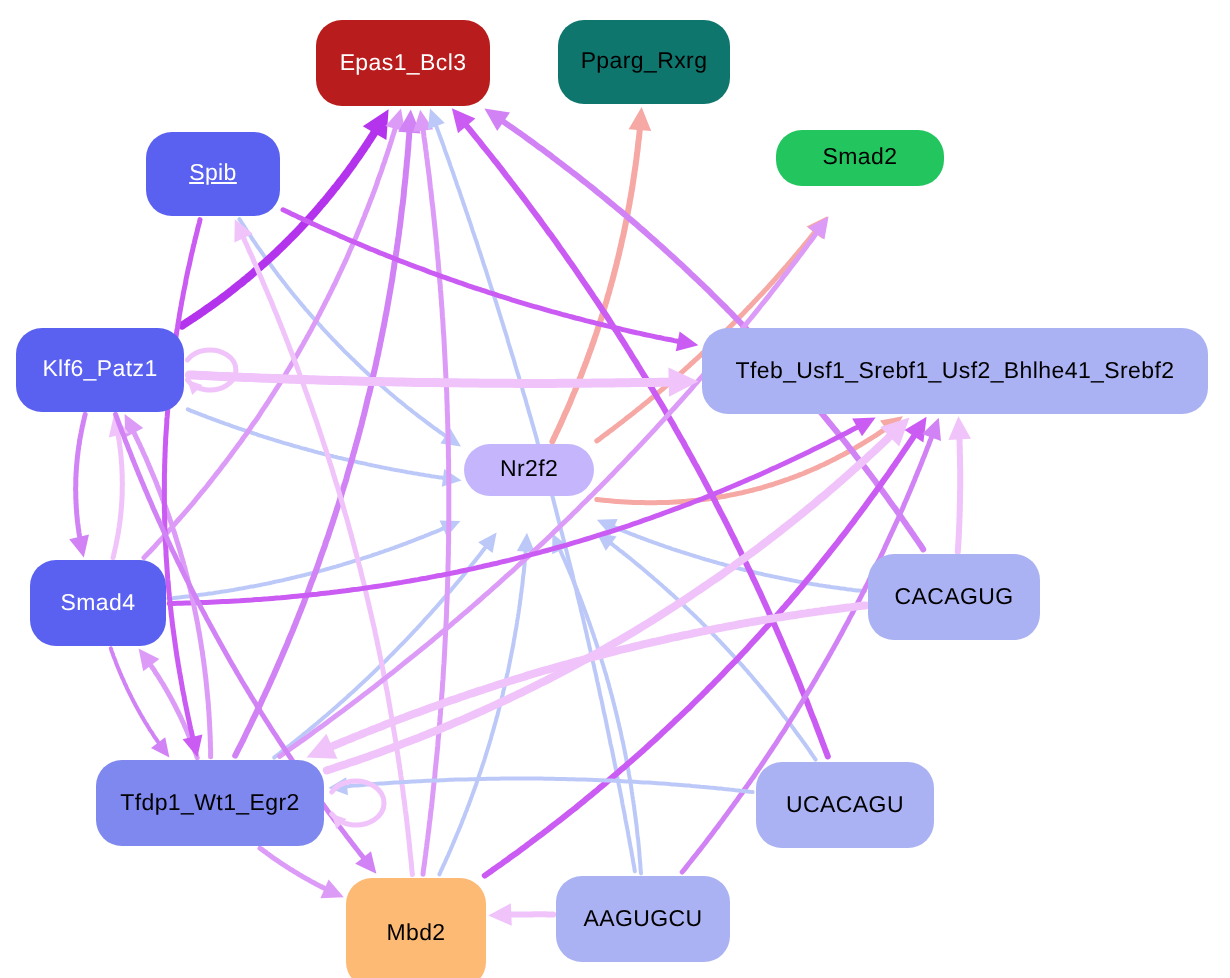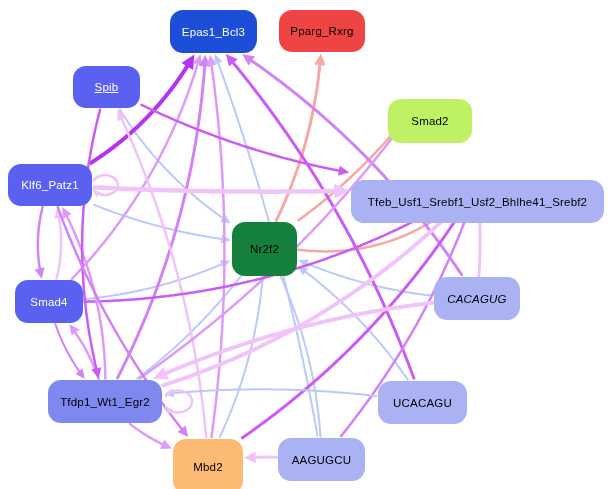--- a/index.html
+++ b/index.html
@@ -90,42 +90,42 @@
       <path d="M 130.0 424.1 L 130.4 424.4 L 130.9 424.7 L 131.3 425.0 L 131.7 425.4 L 132.2 425.7 L 132.6 426.0 L 133.1 426.3 L 133.5 426.7 L 133.9 427.0 L 134.4 427.3 L 134.8 427.6 L 135.3 427.9 L 135.7 428.2 L 136.1 428.6 L 136.6 428.9 L 137.0 429.2 L 137.5 429.5 L 137.9 429.8 L 138.4 430.1 L 138.8 430.4 L 139.3 430.7 L 139.7 431.0 L 140.1 431.3 L 140.6 431.6 L 141.0 431.9 L 141.5 432.2 L 142.0 432.5 L 142.4 432.8 L 142.9 433.1 L 143.3 433.4 L 143.8 433.7 L 144.2 434.0 L 144.7 434.3 L 145.1 434.6 L 145.6 434.8 L 146.1 435.1 L 146.5 435.4 L 147.0 435.7 L 147.4 436.0 L 147.9 436.3 L 148.4 436.5 L 148.8 436.8 L 149.3 437.1 L 149.7 437.4 L 150.2 437.6 L 150.7 437.9 L 151.1 438.2 L 151.6 438.5 L 152.1 438.7 L 152.5 439.0 L 153.0 439.3 L 153.5 439.5 L 154.0 439.8 L 154.4 440.0 L 154.9 440.3 L 155.4 440.6 L 155.8 440.8 L 156.3 441.1 L 156.8 441.3 L 157.3 441.6 L 157.7 441.9 L 158.2 442.1 L 158.7 442.4 L 159.2 442.6 L 159.7 442.9 L 160.1 443.1 L 160.6 443.3 L 161.1 443.6 L 161.6 443.8 L 162.1 444.1 L 162.6 444.3 L 163.0 444.6 L 163.5 444.8 L 164.0 445.0 L 164.5 445.3 L 165.0 445.5 L 165.5 445.7" fill="none" stroke="#dd9bf8" stroke-width="2.5" stroke-linecap="round"></path>
       <polygon points="171.9,448.6 160.2,449.1 164.3,439.8" fill="#dd9bf8"></polygon>
       <path d="M 57.8 207.2 L 58.3 208.5 L 58.8 209.9 L 59.3 211.3 L 59.8 212.7 L 60.3 214.0 L 60.8 215.4 L 61.4 216.8 L 61.9 218.1 L 62.4 219.5 L 62.9 220.9 L 63.5 222.2 L 64.0 223.6 L 64.5 224.9 L 65.1 226.3 L 65.6 227.6 L 66.1 229.0 L 66.7 230.4 L 67.2 231.7 L 67.8 233.1 L 68.3 234.4 L 68.9 235.8 L 69.4 237.1 L 70.0 238.4 L 70.5 239.8 L 71.1 241.1 L 71.7 242.5 L 72.2 243.8 L 72.8 245.2 L 73.4 246.5 L 73.9 247.8 L 74.5 249.2 L 75.1 250.5 L 75.7 251.8 L 76.2 253.2 L 76.8 254.5 L 77.4 255.8 L 78.0 257.1 L 78.6 258.5 L 79.2 259.8 L 79.8 261.1 L 80.4 262.4 L 81.0 263.8 L 81.6 265.1 L 82.2 266.4 L 82.8 267.7 L 83.4 269.0 L 84.0 270.4 L 84.6 271.7 L 85.2 273.0 L 85.8 274.3 L 86.4 275.6 L 87.1 276.9 L 87.7 278.2 L 88.3 279.5 L 88.9 280.8 L 89.6 282.1 L 90.2 283.4 L 90.8 284.7 L 91.5 286.0 L 92.1 287.3 L 92.8 288.6 L 93.4 289.9 L 94.1 291.2 L 94.7 292.5 L 95.4 293.8 L 96.0 295.1 L 96.7 296.4 L 97.3 297.6 L 98.0 298.9 L 98.6 300.2 L 99.3 301.5 L 100.0 302.8 L 100.6 304.1 L 101.3 305.3 L 102.0 306.6 L 102.7 307.9 L 103.3 309.2 L 104.0 310.4 L 104.7 311.7 L 105.4 313.0 L 106.1 314.3 L 106.8 315.5 L 107.5 316.8 L 108.2 318.1 L 108.9 319.3 L 109.6 320.6 L 110.3 321.9 L 111.0 323.1 L 111.7 324.4 L 112.4 325.6 L 113.1 326.9 L 113.8 328.1 L 114.5 329.4 L 115.2 330.6 L 115.9 331.9 L 116.7 333.2 L 117.4 334.4 L 118.1 335.6 L 118.8 336.9 L 119.6 338.1 L 120.3 339.4 L 121.0 340.6 L 121.8 341.9 L 122.5 343.1 L 123.3 344.3 L 124.0 345.6 L 124.8 346.8 L 125.5 348.1 L 126.3 349.3 L 127.0 350.5 L 127.8 351.7 L 128.5 353.0 L 129.3 354.2 L 130.0 355.4 L 130.8 356.7 L 131.6 357.9 L 132.3 359.1 L 133.1 360.3 L 133.9 361.5 L 134.7 362.8 L 135.4 364.0 L 136.2 365.2 L 137.0 366.4 L 137.8 367.6 L 138.6 368.8 L 139.4 370.1 L 140.2 371.3 L 141.0 372.5 L 141.8 373.7 L 142.6 374.9 L 143.4 376.1 L 144.2 377.3 L 145.0 378.5 L 145.8 379.7 L 146.6 380.9 L 147.4 382.1 L 148.2 383.3 L 149.0 384.5 L 149.8 385.7 L 150.7 386.9 L 151.5 388.1 L 152.3 389.3 L 153.1 390.4 L 154.0 391.6 L 154.8 392.8 L 155.6 394.0 L 156.5 395.2 L 157.3 396.4 L 158.2 397.6 L 159.0 398.7 L 159.9 399.9 L 160.7 401.1 L 161.6 402.3 L 162.4 403.4 L 163.3 404.6 L 164.1 405.8 L 165.0 407.0 L 165.9 408.1 L 166.7 409.3 L 167.6 410.5 L 168.5 411.6 L 169.3 412.8 L 170.2 413.9 L 171.1 415.1 L 172.0 416.3 L 172.8 417.4 L 173.7 418.6 L 174.6 419.7 L 175.5 420.9 L 176.4 422.1 L 177.3 423.2 L 178.2 424.4 L 179.1 425.5 L 180.0 426.7 L 180.9 427.8 L 181.8 428.9 L 182.7 430.1 L 183.6 431.2" fill="none" stroke="#d183f5" stroke-width="2.5" stroke-linecap="round"></path>
       <polygon points="188.2,436.9 177.6,431.9 185.5,425.6" fill="#d183f5"></polygon>
       <path d="M 93.7 180.0 A 13 10 0 1 1 93.7 190.0" fill="none" stroke="#f0c4fa" stroke-width="2.5" stroke-linecap="round"></path>
       <polygon points="93.7,190.0 101.2,192.5 96.1,197.5" fill="#f0c4fa"></polygon>
       <path d="M 165.9 396.0 A 14 11 0 1 1 165.9 407.0" fill="none" stroke="#f0c4fa" stroke-width="2.5" stroke-linecap="round"></path>
       <polygon points="165.9,407.0 173.3,409.5 168.1,414.5" fill="#f0c4fa"></polygon>
     </svg>
   <div id="node-layer">
-      <div class="node" style="left: 170px; top: 10px; width: 87px; height: 43px; background: #1d4ed8; color: rgb(255, 255, 255);">
+      <div class="node" style="left: 158px; top: 10px; width: 87px; height: 43px; background: #b91c1c; color: rgb(255, 255, 255);">
         <span>Epas1_Bcl3</span>
       </div>
-      <div class="node" style="left: 279px; top: 10px; width: 86px; height: 42px; background: #ef4444; color: rgb(0, 0, 0); text-align: center;">
+      <div class="node" style="left: 279px; top: 10px; width: 86px; height: 42px; background: #0f766e; color: rgb(0, 0, 0); text-align: center;">
         <span>Pparg_Rxrg</span>
       </div>
       <div class="node" style="left: 73px; top: 66px; width: 67px; height: 42px; background: rgb(90, 97, 240); color: rgb(255, 255, 255); text-decoration: underline;">
         <span>Spib</span>
       </div>
-      <div class="node" style="left: 388px; top: 65px; width: 84px; height: 44px; background: #bef264; color: rgb(0, 0, 0); margin-top: 34px;">
+      <div class="node" style="left: 388px; top: 65px; width: 84px; height: 28px; background: #22c55e; color: rgb(0, 0, 0);">
         <span>Smad2</span>
       </div>
       <div class="node" style="left: 8px; top: 164px; width: 84px; height: 42px; background: rgb(90, 97, 240); color: rgb(255, 255, 255);">
         <span>Klf6_Patz1</span>
       </div>
-      <div class="node" style="left: 351px; top: 180px; width: 253px; height: 43px; background: rgb(171, 178, 243); color: rgb(0, 0, 0);">
+      <div class="node" style="left: 351px; top: 164px; width: 253px; height: 43px; background: rgb(171, 178, 243); color: rgb(0, 0, 0);">
         <span>Tfeb_Usf1_Srebf1_Usf2_Bhlhe41_Srebf2</span>
       </div>
-      <div class="node" style="left: 232px; top: 222px; width: 65px; height: 54px; background: #15803d; color: rgb(0, 0, 0);">
+      <div class="node" style="left: 232px; top: 222px; width: 65px; height: 26px; background: #c4b5fd; color: rgb(0, 0, 0);">
         <span>Nr2f2</span>
       </div>
-      <div class="node" style="left: 434px; top: 277px; width: 86px; height: 43px; background: rgb(171, 178, 243); color: rgb(0, 0, 0); font-style: italic;">
+      <div class="node" style="left: 434px; top: 277px; width: 86px; height: 43px; background: rgb(171, 178, 243); color: rgb(0, 0, 0);">
         <span>CACAGUG</span>
       </div>
       <div class="node" style="left: 15px; top: 280px; width: 68px; height: 43px; background: rgb(90, 97, 240); color: rgb(255, 255, 255); justify-content: center;">
         <span>Smad4</span>
       </div>
       <div class="node" style="left: 378px; top: 381px; width: 89px; height: 43px; background: rgb(171, 178, 243); color: rgb(0, 0, 0);">
         <span>UCACAGU</span>
       </div>
       <div class="node" style="left: 48px; top: 380px; width: 114px; height: 43px; background: rgb(126, 136, 239); color: rgb(0, 0, 0);">
         <span>Tfdp1_Wt1_Egr2</span>

